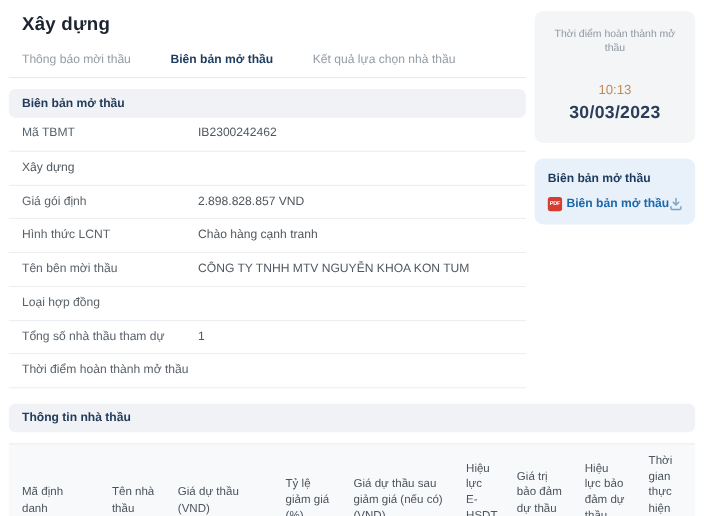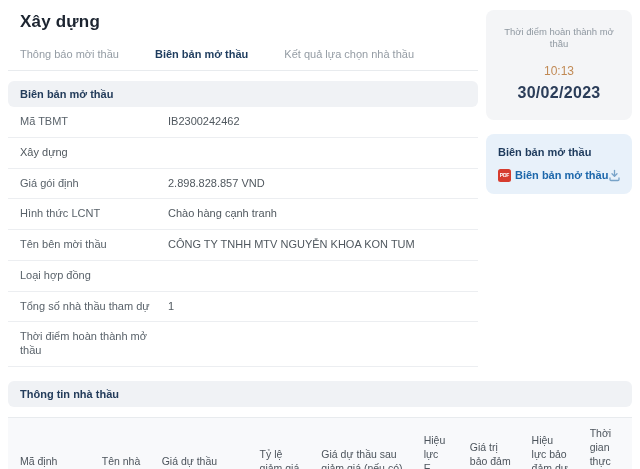--- a/index.html
+++ b/index.html
@@ -34,30 +34,30 @@
     padding: 7px 12px; margin-top: 10px;
     font-size: 11px; font-weight: bold; color: #233c5b;
   }
   .details { padding: 0; }
   .detail-row {
     display: flex; align-items: flex-start;
     padding: 8px 0 8px 12px;
     border-bottom: 1px solid #eceef1;
     font-size: 11px; line-height: 1.25;
   }
-  .detail-label { width: 148px; flex: none; color: #59626a; }
+  .detail-label { width: 160px; flex: none; color: #59626a; }
   .detail-value { flex: 1; color: #50585f; }
 
   
   .card-time {
     background: #f4f5f7; border-radius: 8px;
     padding: 16px 8px 18px 8px; text-align: center;
   }
   .card-time .ct-label { font-size: 9.5px; color: #8f98a1; line-height: 1.3; }
-  .card-time .ct-time  { font-size: 12px; color: #c18a55; margin: 13px 0 6px 0; }
+  .card-time .ct-time  { font-size: 12px; color: #c18a55; margin: 23px 0 6px 0; }
   .card-time .ct-date  { font-size: 16px; font-weight: bold; color: #2b3d59; letter-spacing: .3px; }
 
   .card-download {
     background: #e8f1fa; border-radius: 8px;
     padding: 12px; margin-top: 14px;
   }
   .card-download .cd-title { font-size: 11px; font-weight: bold; color: #1d3a5c; }
   .cd-file-row { display: flex; align-items: center; margin-top: 11px; }
   .pdf-icon {
     width: 13px; height: 13px; flex: none;
@@ -135,21 +135,21 @@
         <div class="detail-row">
           <div class="detail-label">Thời điểm hoàn thành mở thầu</div>
         </div>
       </div>
     </div>
 
     <div class="sidebar">
       <div class="card-time">
         <div class="ct-label">Thời điểm hoàn thành mở thầu</div>
         <div class="ct-time">10:13</div>
-        <div class="ct-date">30/02/2023</div>
+        <div class="ct-date">30/03/2023</div>
       </div>
 
       <div class="card-download">
         <div class="cd-title">Biên bản mở thầu</div>
         <div class="cd-file-row">
           <span class="pdf-icon">PDF</span>
           <span class="cd-file-label">Biên bản mở thầu</span>
           <span class="cd-download-btn">
             <svg width="13" height="13" viewBox="0 0 13 13" fill="none">
               <path d="M6.5 1.5 V7" stroke="#78a3c8" stroke-width="1.3" stroke-linecap="round"></path>

